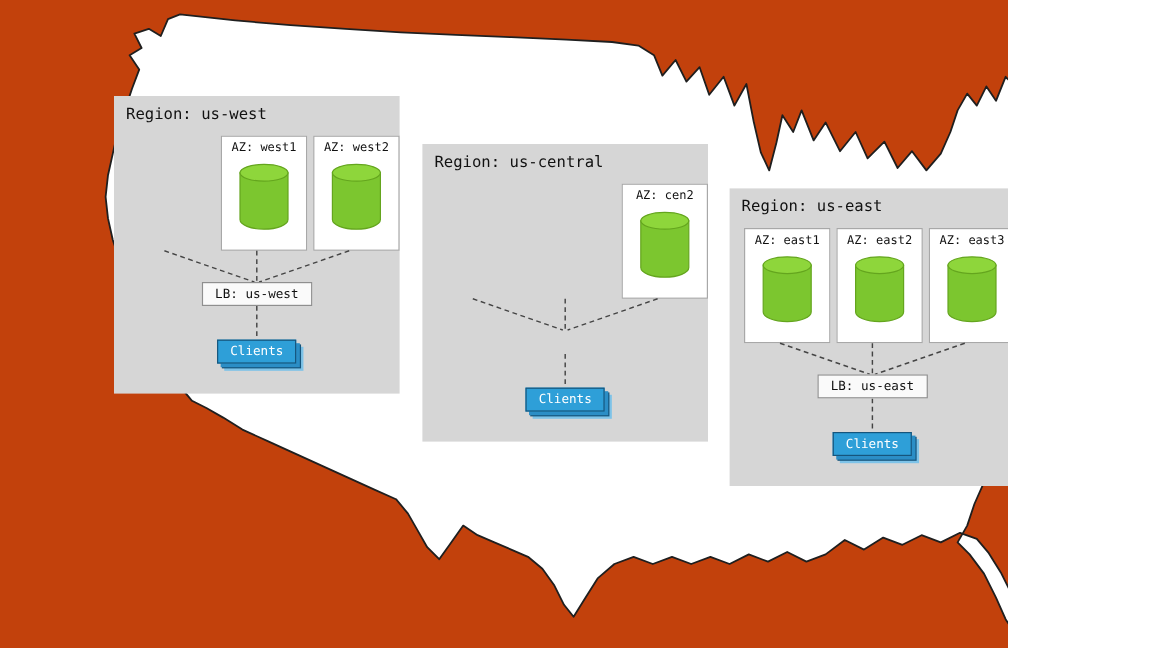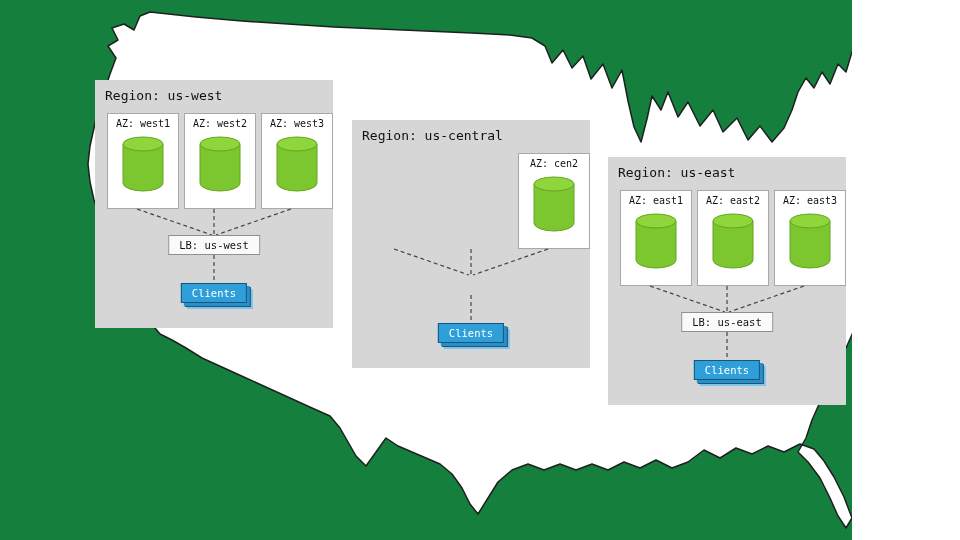--- a/index.html
+++ b/index.html
@@ -7,23 +7,22 @@
     --az-bg:#ffffff;
     --cylinder:#7cc62f;
     --cylinder-top:#8ed63b;
     --cylinder-stroke:#64a51e;
     --clients-bg:#2e9fd8;
     --map-stroke:#1f1f1f;
     --connector:#444444;
   }
   html,body{margin:0;padding:0;background:#ffffff;}
   .stage{
-    position:relative;width:840px;height:540px;background:#15803d;overflow:hidden;
+    position:relative;width:840px;height:540px;background:#c2410c;overflow:hidden;
     font-family:"DejaVu Sans Mono","Liberation Mono",monospace;
-    padding-left:12px;
   }
   .map-svg{position:absolute;left:0;top:0;}
   .map-svg path{fill:#ffffff;stroke:var(--map-stroke);stroke-width:1.5;stroke-linejoin:round;}
   .region{position:absolute;width:238px;height:248px;background:var(--region-bg);}
   .region-title{position:absolute;top:8px;left:10px;font-size:13px;color:#111;white-space:nowrap;}
   .az-row{position:absolute;top:33px;left:0;width:100%;display:flex;justify-content:flex-end;gap:5px;}
   .az{width:72px;height:96px;background:var(--az-bg);border:1px solid #a8a8a8;box-sizing:border-box;
       display:flex;flex-direction:column;align-items:center;}
   .az-label{font-size:10px;margin-top:4px;white-space:nowrap;color:#111;}
   .db{margin-top:6px;line-height:0;}
@@ -64,29 +63,20 @@
         <div class="az-label">AZ: west1</div>
         <div class="db">
           <svg width="44" height="58" viewBox="0 0 44 58">
               <path class="cyl-body" d="M2 9 L2 48 A20 8 0 0 0 42 48 L42 9 Z"></path>
               <ellipse class="cyl-top" cx="22" cy="9" rx="20" ry="7"></ellipse>
             </svg>
         </div>
       </div>
       <div class="az">
         <div class="az-label">AZ: west2</div>
-        <div class="db">
-          <svg width="44" height="58" viewBox="0 0 44 58">
-              <path class="cyl-body" d="M2 9 L2 48 A20 8 0 0 0 42 48 L42 9 Z"></path>
-              <ellipse class="cyl-top" cx="22" cy="9" rx="20" ry="7"></ellipse>
-            </svg>
-        </div>
-      </div>
-      <div class="az">
-        <div class="az-label">AZ: west3</div>
         <div class="db">
           <svg width="44" height="58" viewBox="0 0 44 58">
               <path class="cyl-body" d="M2 9 L2 48 A20 8 0 0 0 42 48 L42 9 Z"></path>
               <ellipse class="cyl-top" cx="22" cy="9" rx="20" ry="7"></ellipse>
             </svg>
         </div>
       </div>
     </div>
     <svg class="connectors" width="238" height="248" viewBox="0 0 238 248">
       <line x1="42" y1="129" x2="117" y2="155"></line>

